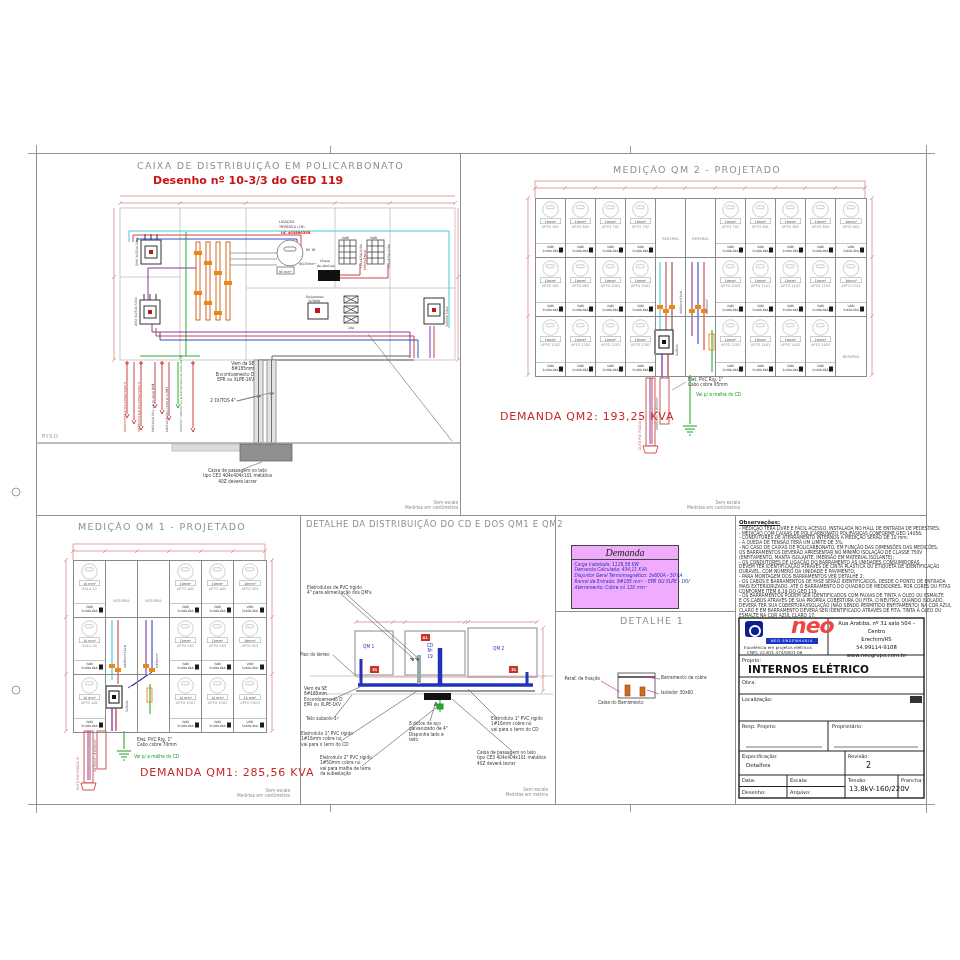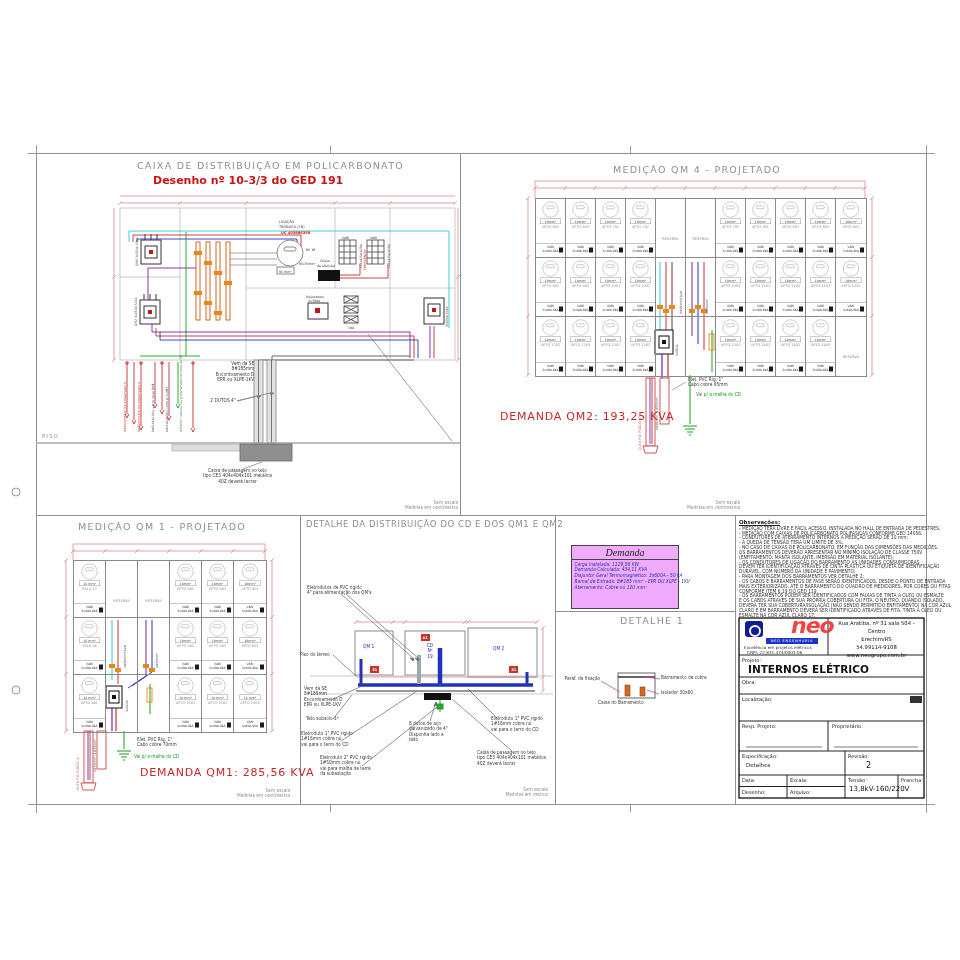--- a/index.html
+++ b/index.html
@@ -372,22 +372,22 @@
 
     <text transform="translate(126,668) rotate(-90)" font-size="3" fill="#446">4#95mm²(3x4)</text>
     <text transform="translate(158,668) rotate(-90)" font-size="3" fill="#446">1#50mm²</text>
     <text transform="translate(128,712) rotate(-90)" font-size="3" fill="#444">3x300A</text>
     <text transform="translate(79,790) rotate(-90)" font-size="3.2" fill="#b05050">DUTO PVC RÍGIDO 4"</text>
     <text transform="translate(96,772) rotate(-90)" font-size="3" fill="#555">4#70mm²+1#35mm²</text>
   </g>
 </svg>
 
 <div class="cad c" style="left:137px;top:160px;width:260px;">CAIXA DE DISTRIBUIÇÃO EM POLICARBONATO</div>
-<div class="redsub" style="left:153px;top:174px;z-index:3;">Desenho nº 10-3/3 do GED 191</div>
-<div class="cad c" style="left:557px;top:164px;width:280px;">MEDIÇÃO QM 4 - PROJETADO</div>
+<div class="redsub" style="left:153px;top:174px;z-index:3;">Desenho nº 10-3/3 do GED 119</div>
+<div class="cad c" style="left:557px;top:164px;width:280px;">MEDIÇÃO QM 2 - PROJETADO</div>
 <div class="cad c" style="left:52px;top:521px;width:220px;">MEDIÇÃO QM 1 - PROJETADO</div>
 <div class="cad c" style="left:306px;top:519px;width:240px;font-size:8.5px;letter-spacing:.6px;">DETALHE DA DISTRIBUIÇÃO DO CD E DOS QM1 E QM2</div>
 <div class="cad c" style="left:602px;top:615px;width:100px;">DETALHE 1</div>
 
 <div id="qm2-grid" class="mgrid">
       <div class="cell">
         <div class="cin">
           <div class="meter"></div>
           <div class="wbox">10mm²</div>
           <div class="alabel">APTO 602</div>

